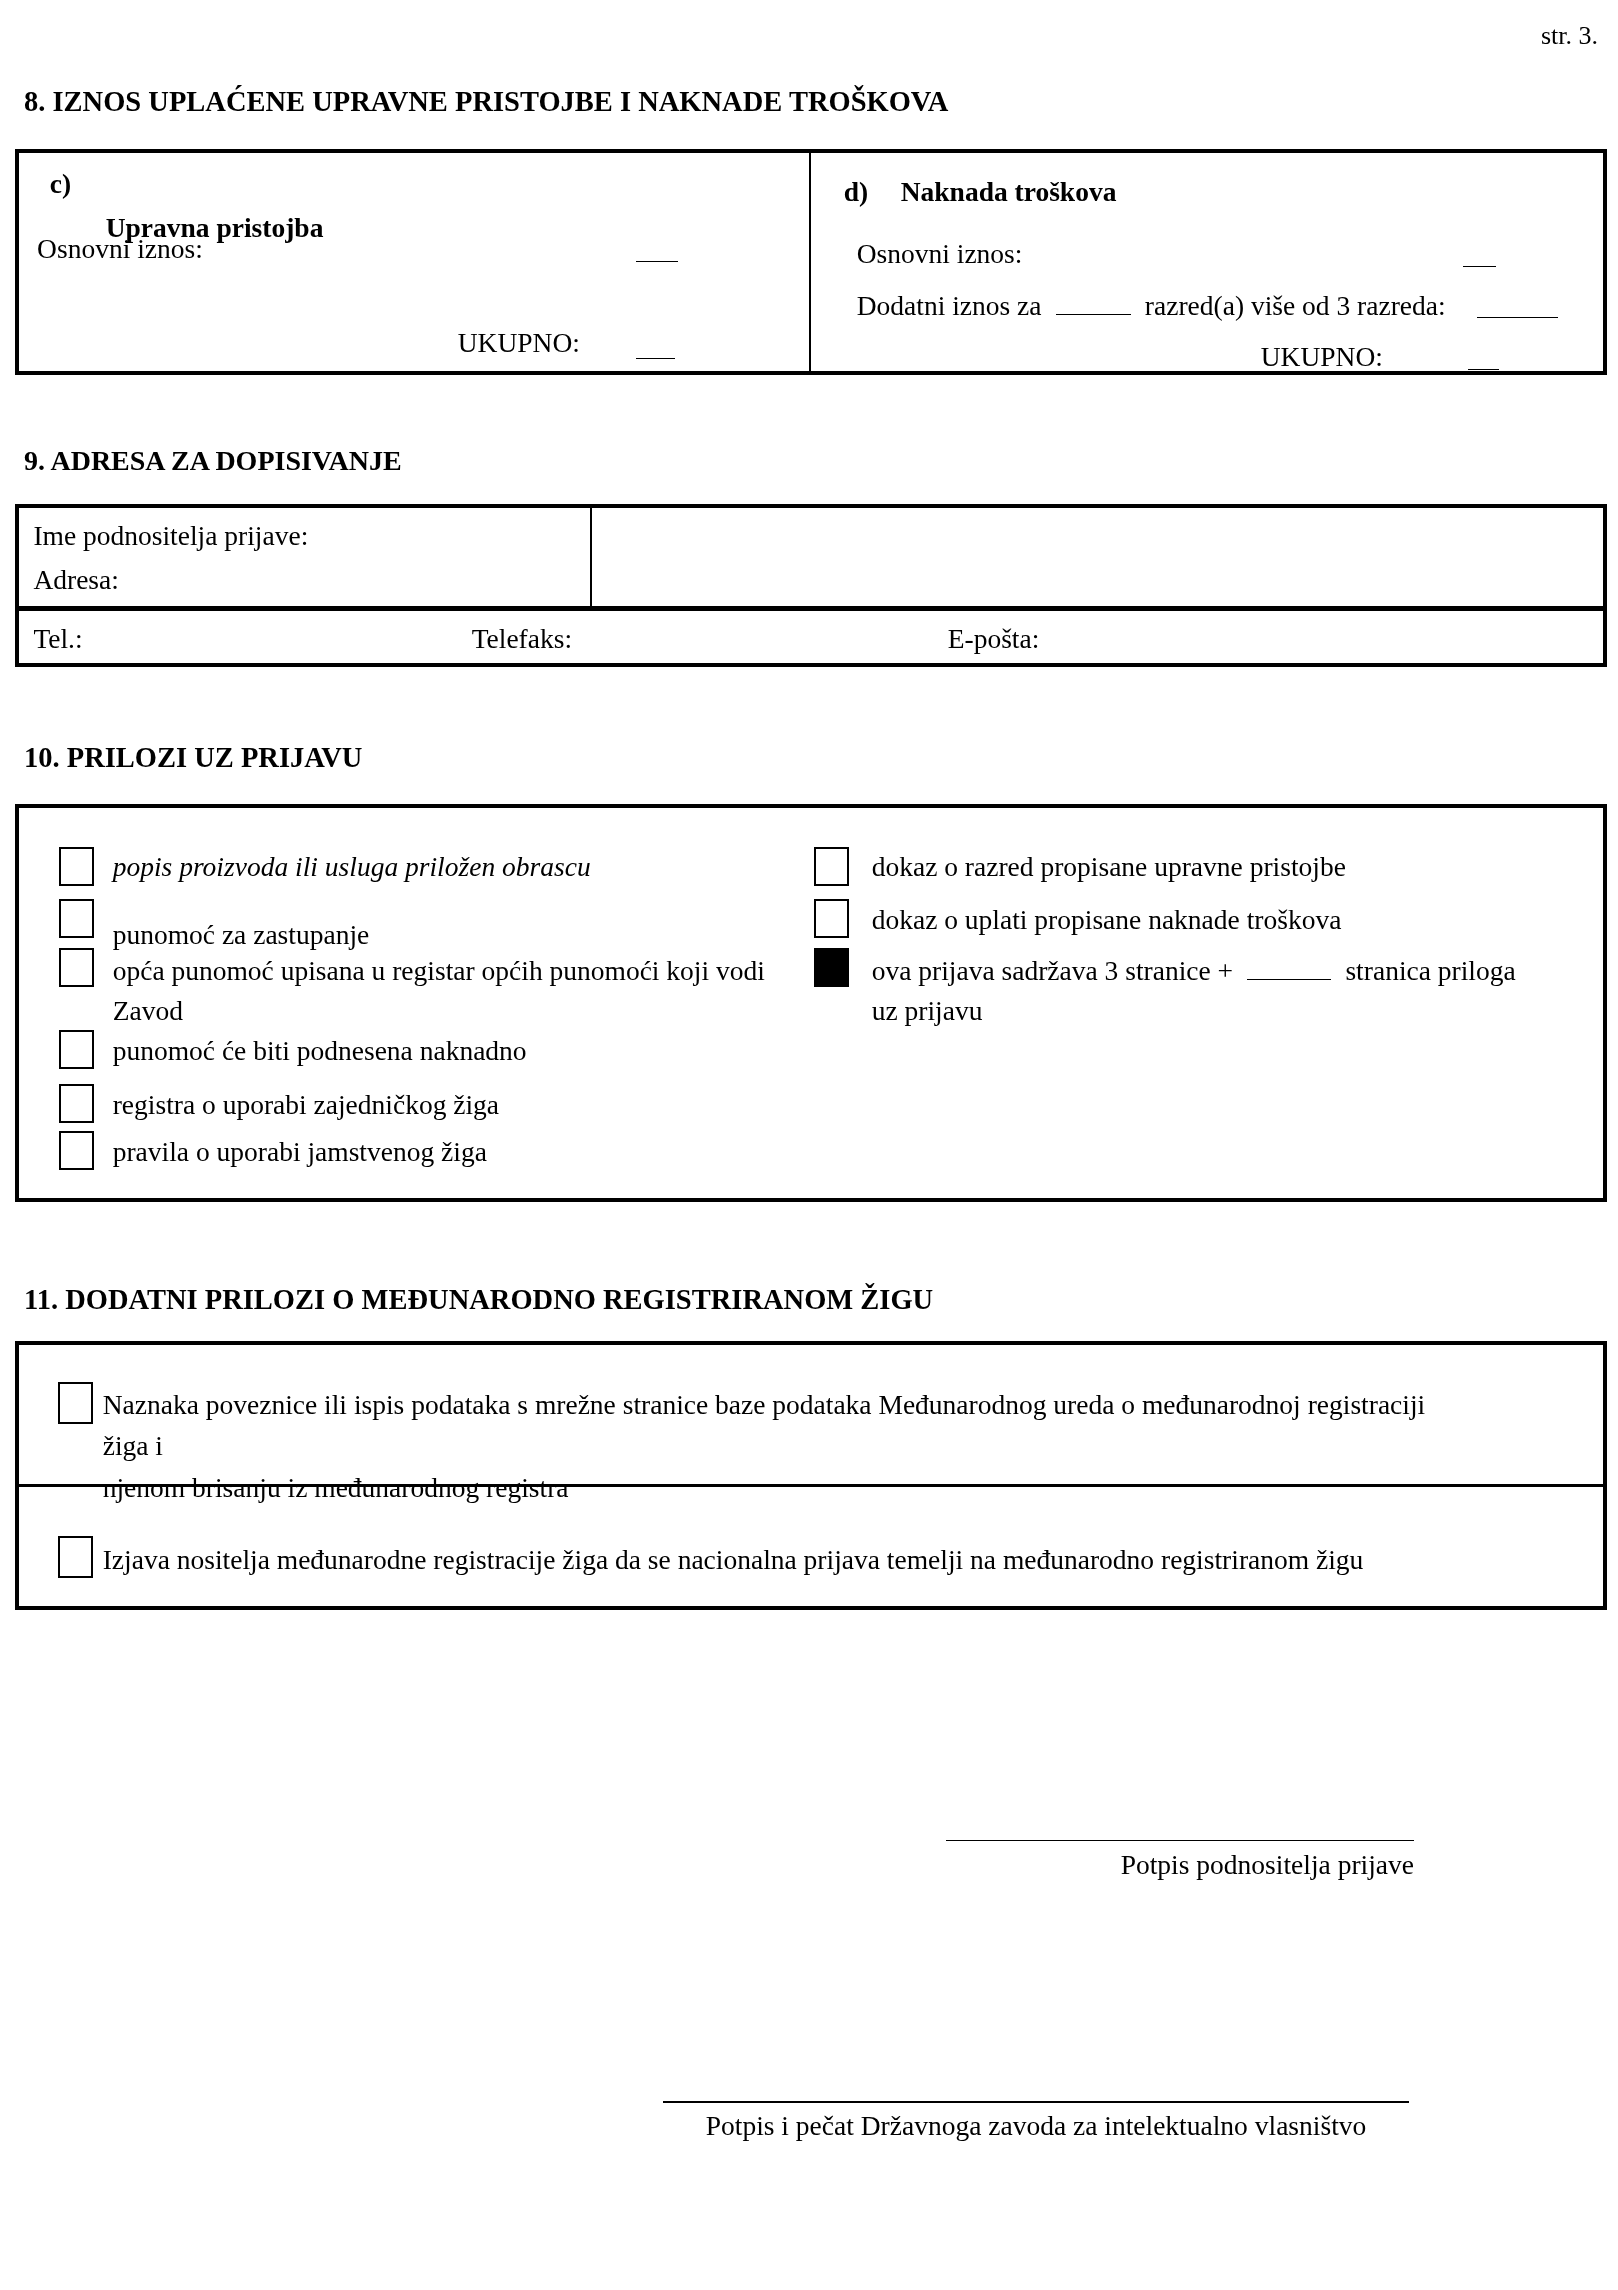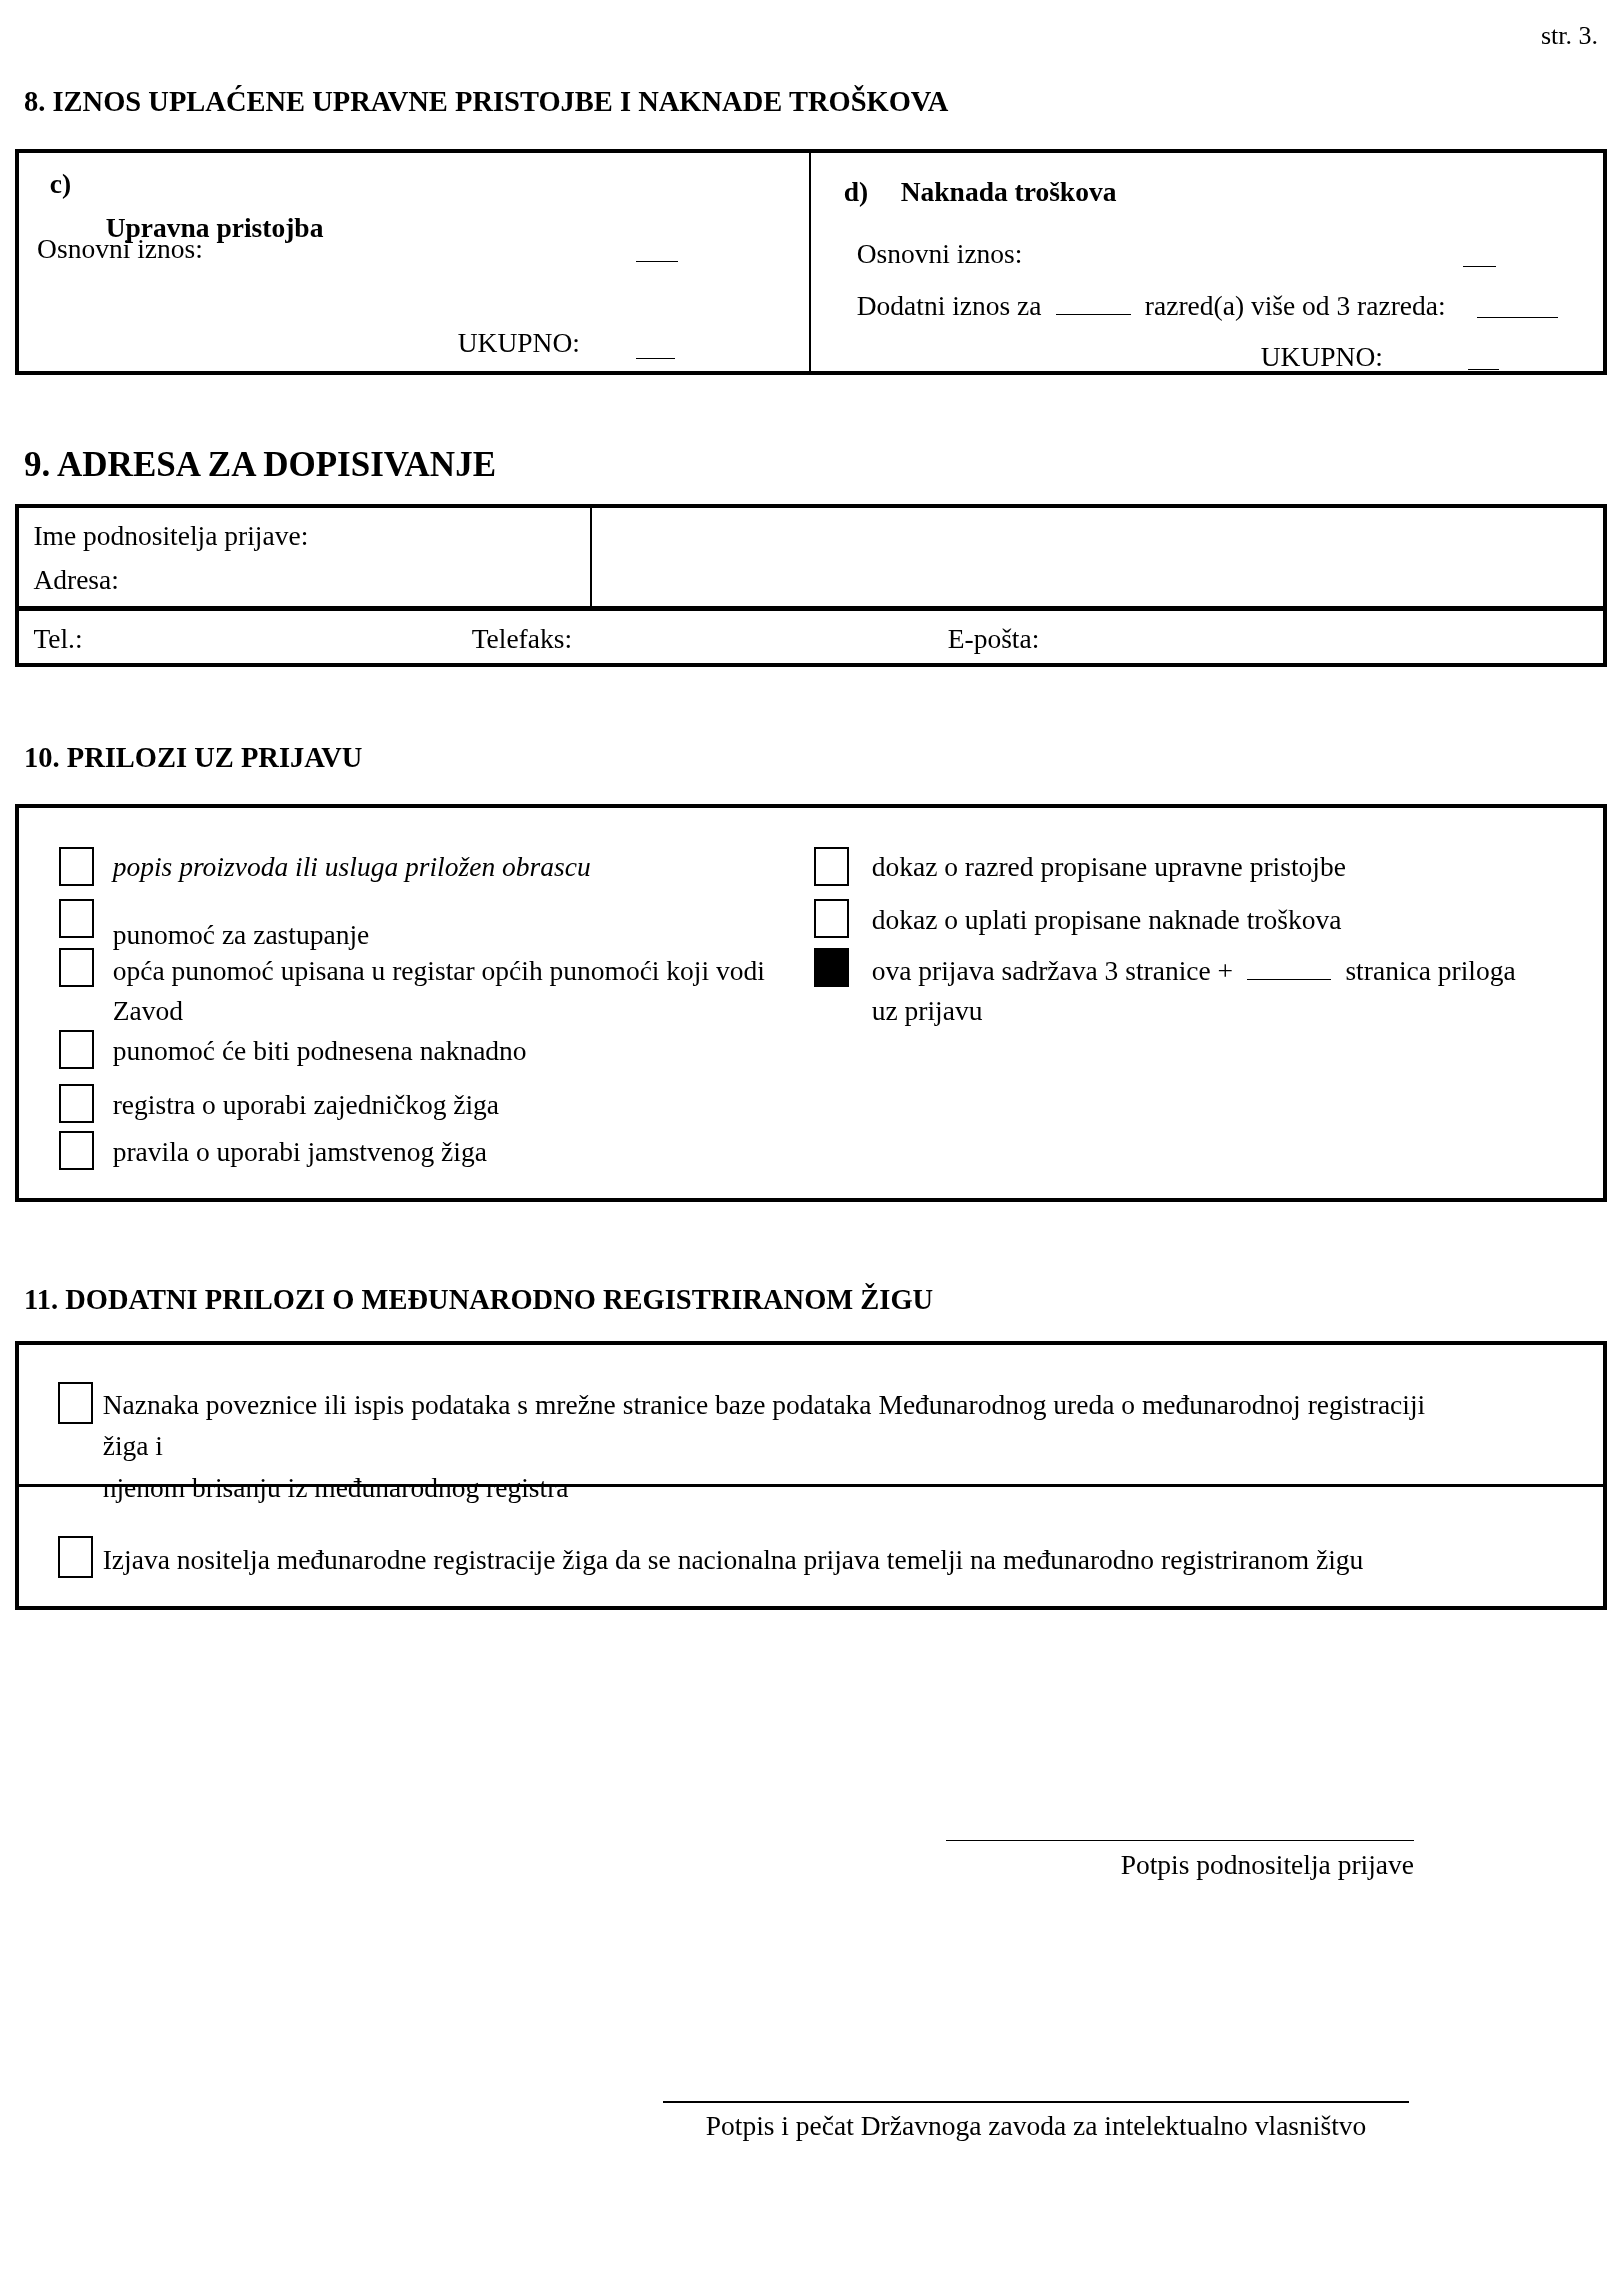--- a/index.html
+++ b/index.html
@@ -50,21 +50,21 @@
   <div class="abs" style="left:838px;top:136px;white-space:nowrap;">
     <span>Dodatni iznos za</span>
     <span class="blank" style="width:75px;margin:0 7.3px;"></span>
     <span>razred(a) više od 3 razreda:</span>
   </div>
   <span class="blank abs" style="left:1458px;top:163px;width:81px;"></span>
   <span class="abs" style="left:1242px;top:187px;">UKUPNO:</span>
   <span class="blank abs" style="left:1449px;top:215px;width:31px;"></span>
 </div>
 
-<div class="abs b" style="left:24px;top:443px;font-size:35px;">9. ADRESA ZA DOPISIVANJE</div>
+<div class="abs b" style="left:24px;top:443px;font-size:28px;">9. ADRESA ZA DOPISIVANJE</div>
 
 <div class="box" style="left:14.7px;top:504px;width:1592px;height:163px;">
 
   <div class="abs" style="left:0;top:0;right:0;height:98px;">
     <div class="vline" style="left:571px;"></div>
     <span class="abs" style="left:14.7px;top:11px;">Ime podnositelja prijave:</span>
     <span class="abs" style="left:14.7px;top:55px;">Adresa:</span>
     <div class="abs" style="left:574px;top:0;right:0;bottom:0;"></div>
   </div>
   <div class="hline" style="top:98px;height:4.6px;"></div>

